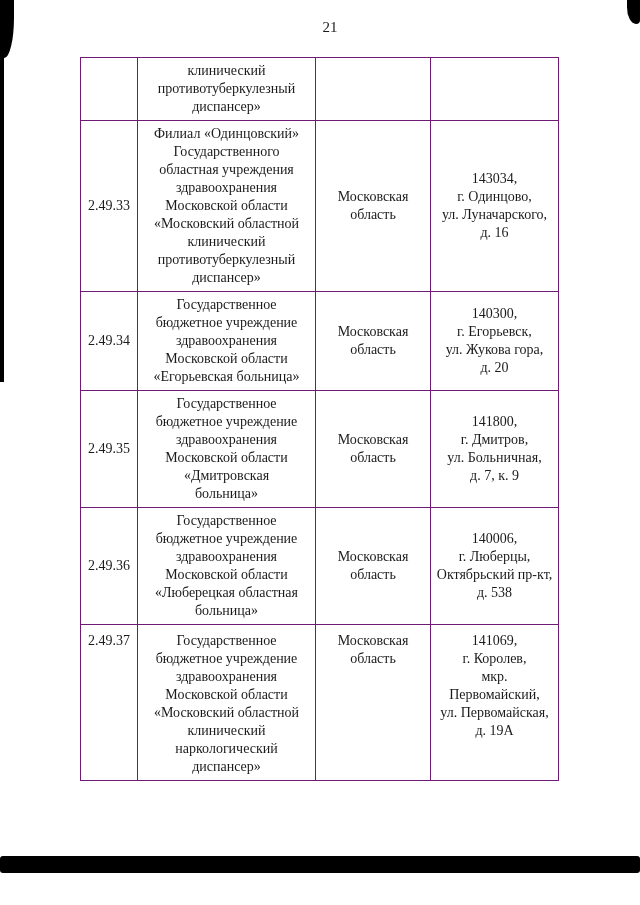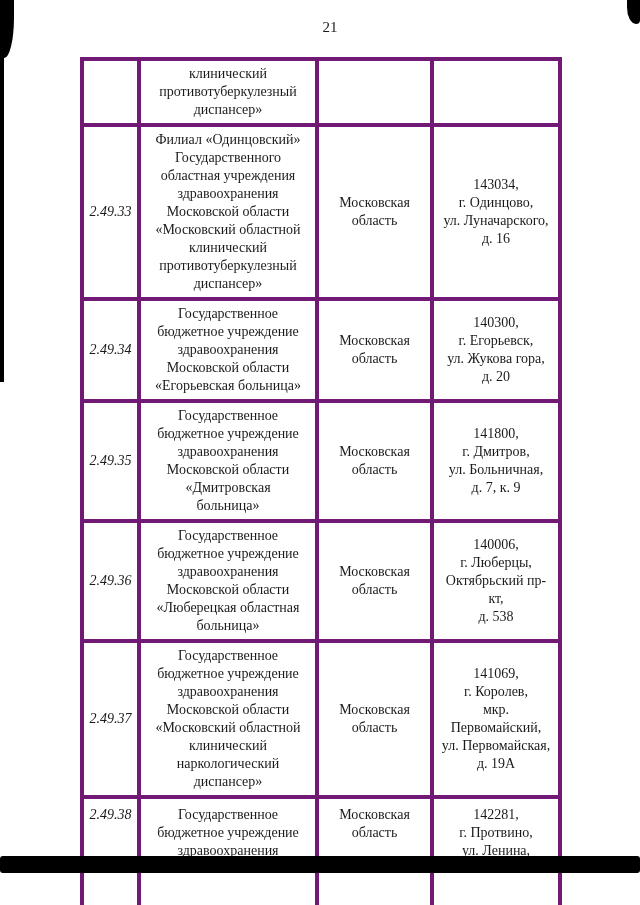--- a/index.html
+++ b/index.html
@@ -26,29 +26,29 @@
   }
   table.doc-table {
     position: absolute;
     left: 80px;
     top: 57px;
     width: 478px;
     border-collapse: collapse;
     table-layout: fixed;
   }
   .doc-table td {
-    border: 4px solid #701a75;
+    border: 1px solid #701a75;
     font-size: 14px;
     line-height: 18px;
     text-align: center;
     vertical-align: middle;
     white-space: pre-line;
     padding: 4px 5px;
   }
-  .col-id      { width: 57px; font-style: italic; }
+  .col-id      { width: 57px; }
   .col-name    { width: 178px; }
   .col-region  { width: 115px; }
   .col-address { width: 128px; }
   .doc-table tr:last-child td {
     vertical-align: top;
     height: 112px;
     padding-top: 7px;
   }
   
   .artifact { position: absolute; background: #000; z-index: 5; }
@@ -163,26 +163,15 @@
 диспансер»</td>
     <td class="col-region">Московская
 область</td>
     <td class="col-address">141069,
 г. Королев,
 мкр. Первомайский,
 ул. Первомайская,
 д. 19А</td>
   </tr>
 
-  <tr>
-    <td class="col-id">2.49.38</td>
-    <td class="col-name">Государственное
-бюджетное учреждение
-здравоохранения</td>
-    <td class="col-region">Московская
-область</td>
-    <td class="col-address">142281,
-г. Протвино,
-ул. Ленина,</td>
-  </tr>
 </tbody>
   </table>
 </div>
 
 </body></html>

